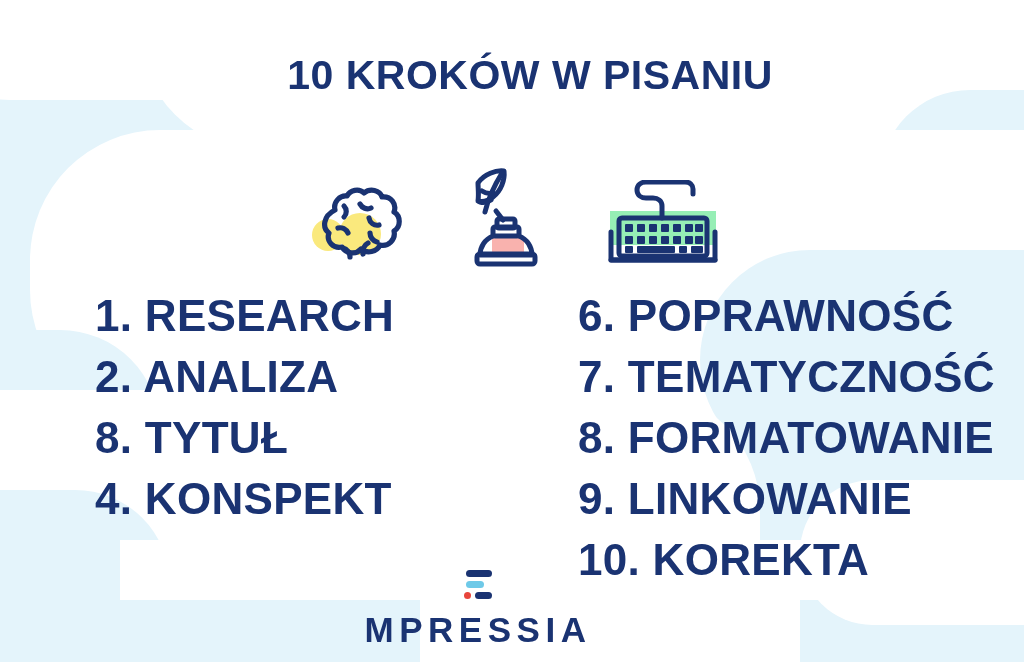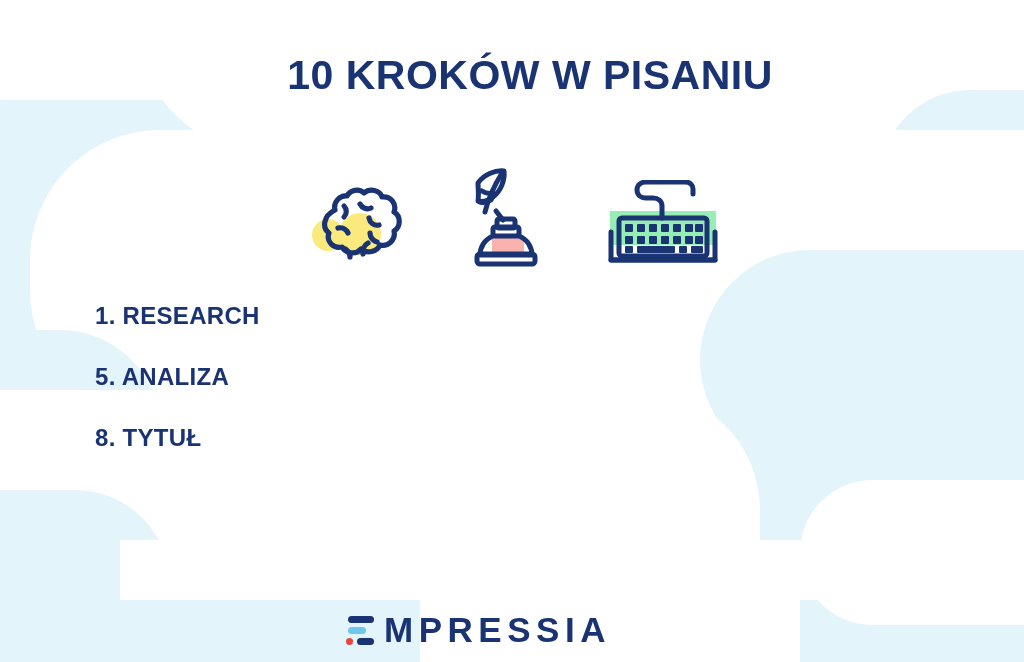--- a/index.html
+++ b/index.html
@@ -96,37 +96,38 @@
   }
   .col {
     display: flex;
     flex-direction: column;
   }
   .col-left  { width: 481px; padding-left: 95px; box-sizing: border-box; }
   .col-right { width: 543px; padding-left: 578px; box-sizing: border-box; margin-left: -481px; }
 
   .list-item {
     color: #1a3372;
-    font-size: 24px;
+    font-size: 44px;
     font-weight: bold;
     letter-spacing: 0.3px;
     height: 61px;
     line-height: 40px;
     white-space: nowrap;
   }
 
   .logo {
     position: absolute;
     bottom: 12px;
     left: 0;
     width: 956px;
     display: flex;
     justify-content: center;
     align-items: center;
     gap: 9px;
+    flex-direction: column;
   }
   .logo-mark {
     display: inline-block;
     width: 30px;
     height: 34px;
     position: relative;
     top: 1px;
   }
   .logo-text {
     color: #1a3372;
@@ -232,24 +233,32 @@
           </g>
         </svg>
       </span>
 
     </div>
 
     <div class="lists">
 
       <div class="col col-left">
         <div class="list-item">1. RESEARCH</div>
-        <div class="list-item">5. ANALIZA</div>
+        <div class="list-item">2. ANALIZA</div>
         <div class="list-item">8. TYTUŁ</div>
+        <div class="list-item">4. KONSPEKT</div>
       </div>
 
+      <div class="col col-right">
+        <div class="list-item">6. POPRAWNOŚĆ</div>
+        <div class="list-item">7. TEMATYCZNOŚĆ</div>
+        <div class="list-item">8. FORMATOWANIE</div>
+        <div class="list-item">9. LINKOWANIE</div>
+        <div class="list-item">10. KOREKTA</div>
+      </div>
 
     </div>
 
     <div class="logo">
       <span class="logo-mark">
         <svg width="30" height="34" viewBox="0 0 30 34" xmlns="http://www.w3.org/2000/svg">
           <rect x="3" y="2" width="26" height="7" rx="3.5" fill="#1a3372"></rect>
           <rect x="3" y="13" width="18" height="7" rx="3.5" fill="#6ec9e8"></rect>
           <circle cx="4.5" cy="27.5" r="3.5" fill="#e8453c"></circle>
           <rect x="12" y="24" width="17" height="7" rx="3.5" fill="#1a3372"></rect>

